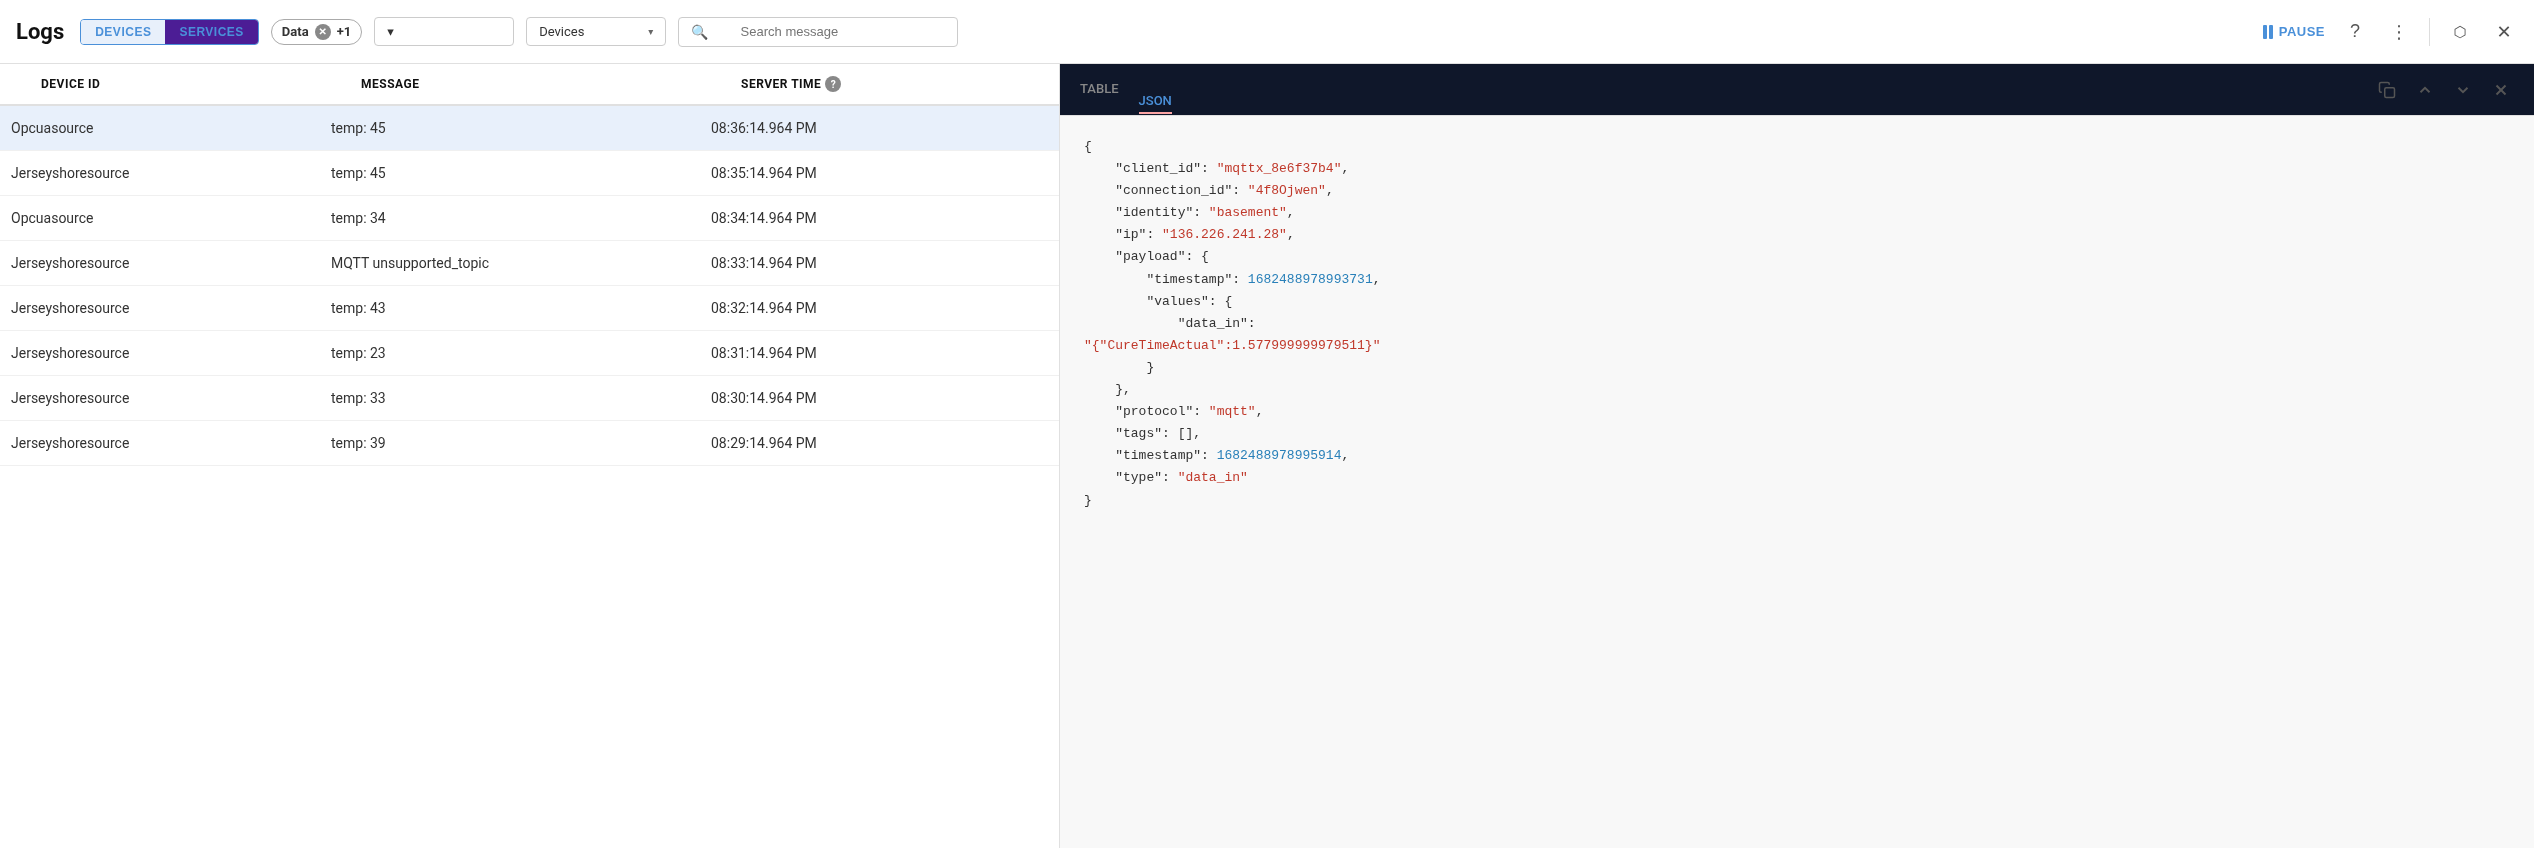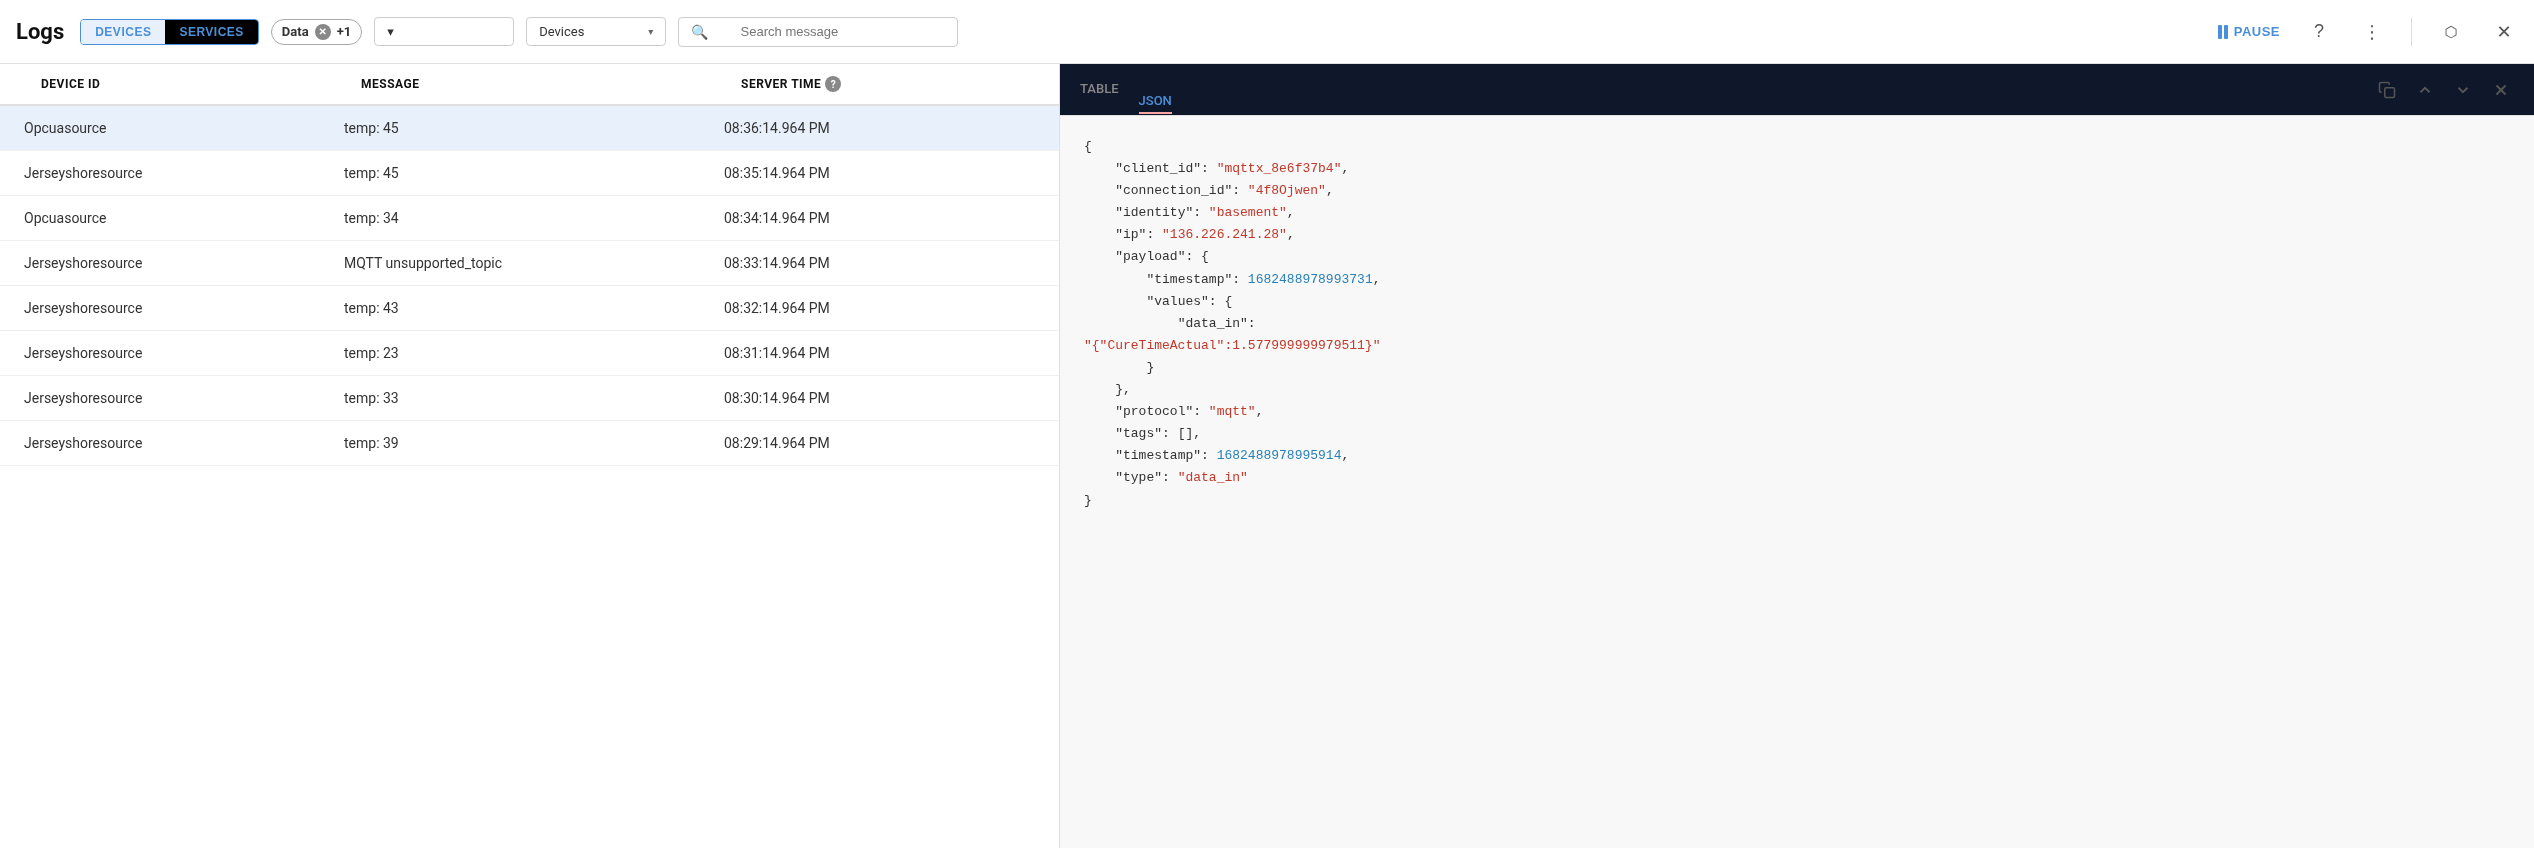--- a/index.html
+++ b/index.html
@@ -32,21 +32,21 @@
       border: 1.5px solid #4a90d9;
       border-radius: 4px;
       overflow: hidden;
     }
     .tab-btn {
       padding: 5px 14px;
       font-size: 12px;
       font-weight: 600;
       cursor: pointer;
       border: none;
-      background: #000000;
+      background: #4c1d95;
       color: #4a90d9;
       letter-spacing: 0.5px;
     }
     .tab-btn.active {
       background: #e8f0fb;
       color: #4a90d9;
     }
 
     .filter-chip {
       display: flex;
@@ -108,21 +108,21 @@
       width: 100%;
       background: transparent;
       margin-left: 24px;
     }
     .search-icon { color: #666; font-size: 14px; }
 
     .toolbar-right {
       margin-left: auto;
       display: flex;
       align-items: center;
-      gap: 25px;
+      gap: 16px;
     }
     .pause-btn {
       display: flex;
       align-items: center;
       gap: 6px;
       font-size: 13px;
       font-weight: 600;
       color: #4a90d9;
       cursor: pointer;
       border: none;
@@ -195,21 +195,21 @@
       color: #fff;
       font-size: 10px;
       display: flex;
       align-items: center;
       justify-content: center;
       font-weight: 700;
     }
     .table-row-item {
       display: grid;
       grid-template-columns: 320px 380px 1fr;
-      padding: 14px 24px;
+      padding: 14px 11px;
       border-bottom: 1px solid #f0f0f0;
       cursor: pointer;
     }
     .table-row-item.selected { background: #e8f0fb; }
     .cell {
       font-size: 14px;
       color: #333;
       display: flex;
       align-items: center;
     }

